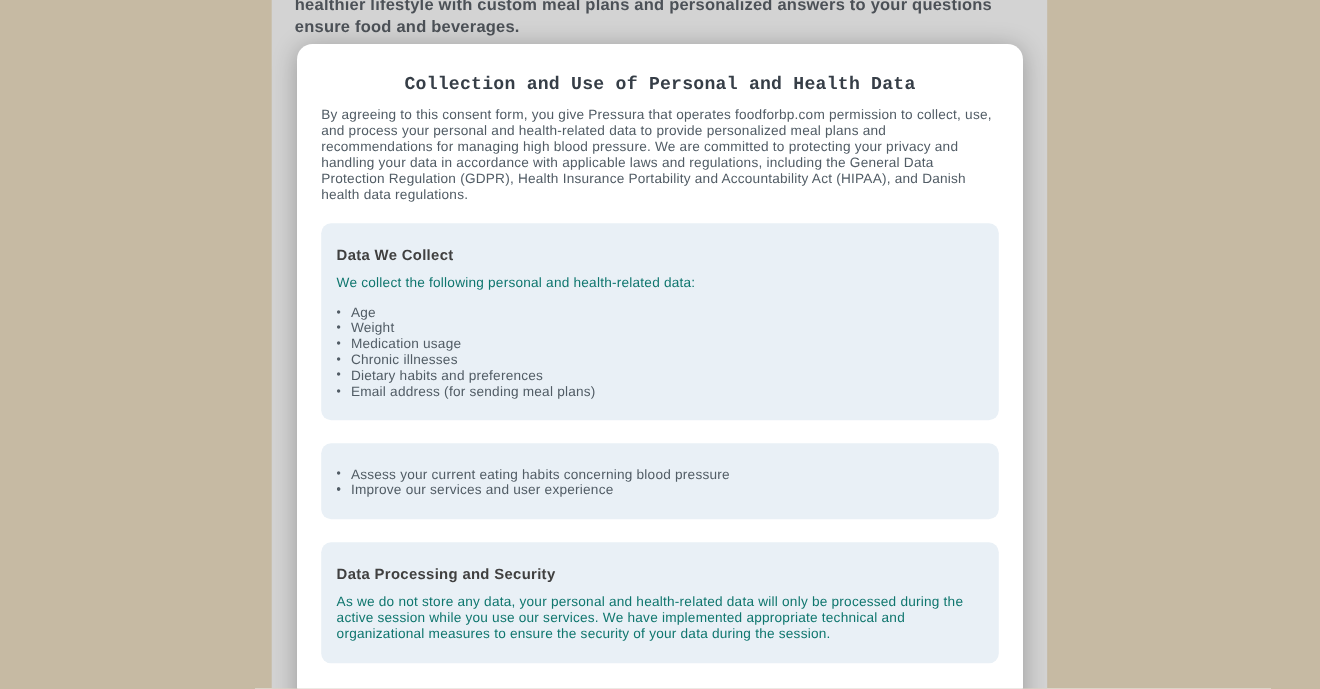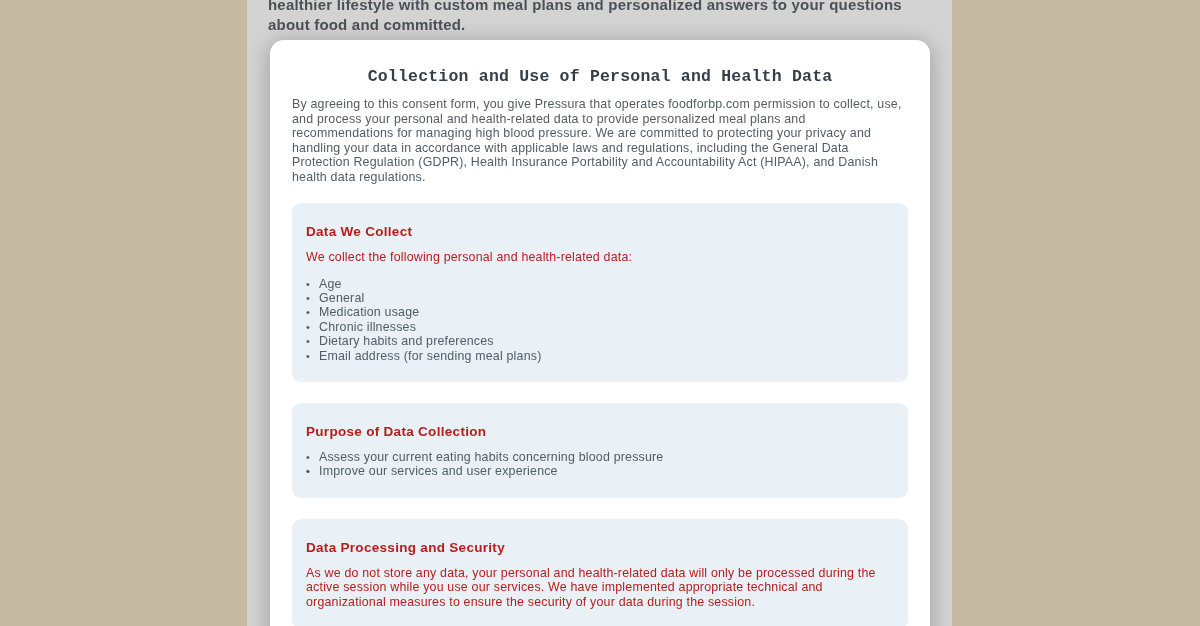--- a/index.html
+++ b/index.html
@@ -40,26 +40,26 @@
     font-size: 12.4px; line-height: 14.5px; letter-spacing: 0.2px;
     color: #515c65;
   }
   .section {
     background: #e9f0f6; border-radius: 9px;
     padding: 21px 14px 19px 14px; margin-bottom: 21px;
   }
   .section-heading {
     margin: 0 0 11px 0;
     font-size: 13.5px; font-weight: bold; letter-spacing: 0.3px;
-    color: #b91c1c;
+    color: #404040;
   }
   .section-intro {
     margin: 1px 0 12px 0;
     font-size: 12.4px; line-height: 14.6px; letter-spacing: 0.2px;
-    color: #b91c1c;
+    color: #0f766e;
   }
   .section-intro.last { margin-bottom: 0; }
   .bullet-list { margin: 0; padding: 0; list-style: none; }
   .bullet-list li {
     position: relative; padding-left: 13px;
     font-size: 12.4px; line-height: 14.4px; letter-spacing: 0.2px;
     color: #515c65;
   }
   .bullet-list li .dot {
     position: absolute; left: 0; top: 0;
@@ -67,43 +67,42 @@
   }
 </style>
 </head>
 <body>
 
 <div id="screen">
 
   <div class="page-column">
     <div class="page-text">
       <div>healthier lifestyle with custom meal plans and personalized answers to your questions</div>
-      <div>about food and committed.</div>
+      <div>ensure food and beverages.</div>
     </div>
   </div>
 
   <div class="modal">
     <h1 class="modal-title">Collection and Use of Personal and Health Data</h1>
     <p class="modal-intro">By agreeing to this consent form, you give Pressura that operates foodforbp.com permission to collect, use, and process your personal and health-related data to provide personalized meal plans and recommendations for managing high blood pressure. We are committed to protecting your privacy and handling your data in accordance with applicable laws and regulations, including the General Data Protection Regulation (GDPR), Health Insurance Portability and Accountability Act (HIPAA), and Danish health data regulations.</p>
 
     <div class="section">
       <h2 class="section-heading">Data We Collect</h2>
       <p class="section-intro">We collect the following personal and health-related data:</p>
       <ul class="bullet-list">
         <li><span class="dot">•</span><span>Age</span></li>
-        <li><span class="dot">•</span><span>General</span></li>
+        <li><span class="dot">•</span><span>Weight</span></li>
         <li><span class="dot">•</span><span>Medication usage</span></li>
         <li><span class="dot">•</span><span>Chronic illnesses</span></li>
         <li><span class="dot">•</span><span>Dietary habits and preferences</span></li>
         <li><span class="dot">•</span><span>Email address (for sending meal plans)</span></li>
       </ul>
     </div>
 
     <div class="section">
-      <h2 class="section-heading">Purpose of Data Collection</h2>
       <ul class="bullet-list">
         <li><span class="dot">•</span><span>Assess your current eating habits concerning blood pressure</span></li>
         <li><span class="dot">•</span></li>
         <li><span class="dot">•</span><span>Improve our services and user experience</span></li>
       </ul>
     </div>
 
     <div class="section">
       <h2 class="section-heading">Data Processing and Security</h2>
       <p class="section-intro last">As we do not store any data, your personal and health-related data will only be processed during the active session while you use our services. We have implemented appropriate technical and organizational measures to ensure the security of your data during the session.</p>

